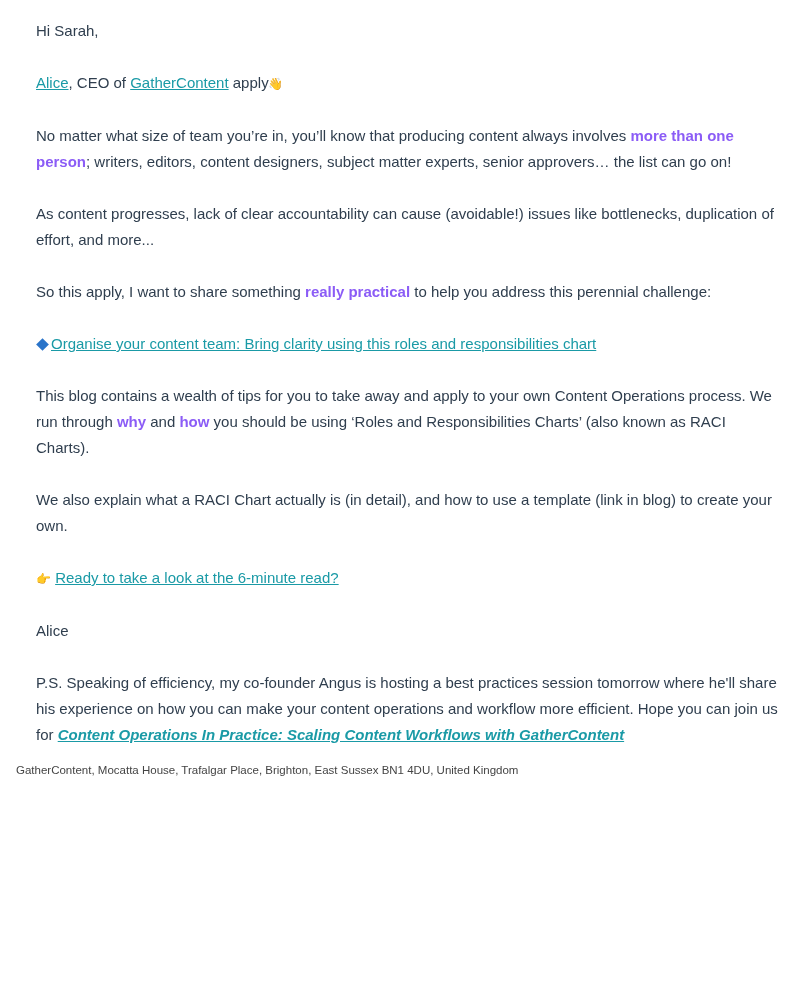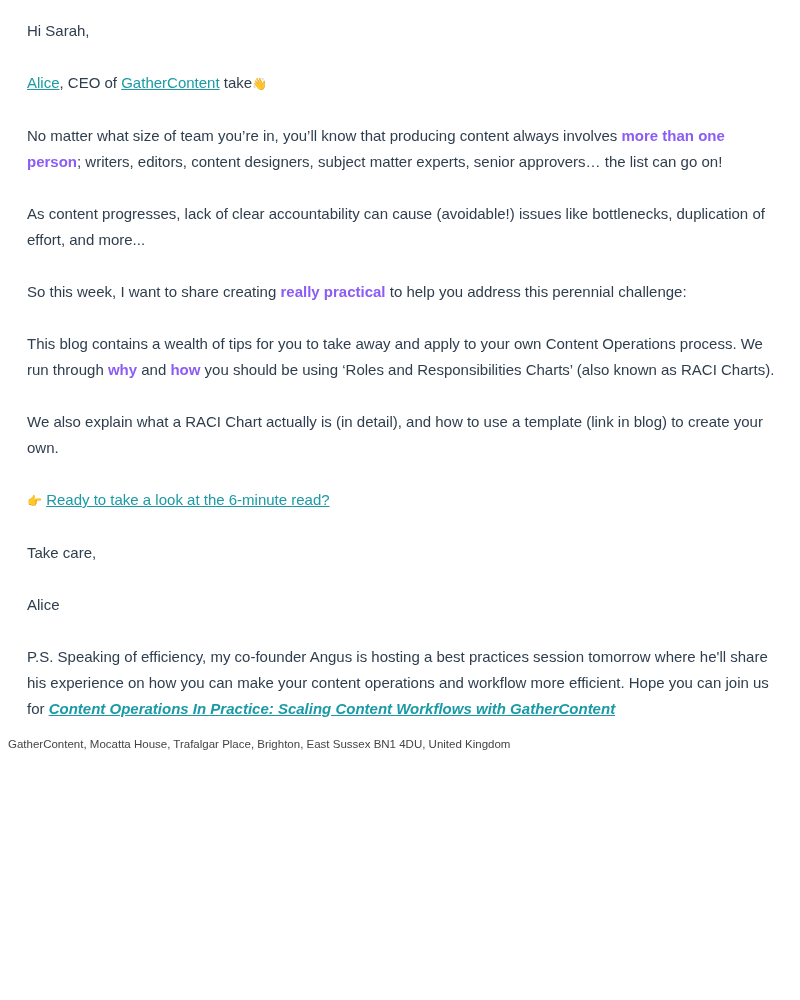--- a/index.html
+++ b/index.html
@@ -3,66 +3,66 @@
 <meta charset="utf-8">
 <style>
   html, body { margin: 0; padding: 0; background: #ffffff; }
   body {
     width: 800px; height: 1000px; overflow: hidden;
     font-family: "Liberation Sans", sans-serif;
     color: #2f3e4e;
   }
   .email { padding: 18px 20px 0 20px; }
   .email p {
-    margin: 0 0 26px 7px;
+    margin: 0 0 26px 16px;
     font-size: 15px;
     line-height: 26px;
   }
   a.lnk { color: #1a9aa6; text-decoration: underline; }
   b { font-weight: bold; color: #8b5cf6; }
   .emoji { font-size: 12px; }
   .diamond {
     display: inline-block; width: 9px; height: 9px;
     background: #2a74c9; transform: rotate(45deg);
     margin: 0 4px 2px 2px; vertical-align: middle;
   }
   .footer {
-    padding-left: 8px;
+    padding-left: 16px;
     margin-top: -14px;
     font-size: 11.5px;
     line-height: 20px;
     color: #444;
   }
   .footer a { color: #1a9aa6; text-decoration: underline; }
   .ps a { font-style: italic; font-weight: bold; }
 </style>
 </head>
 <body>
 
 <div class="email">
   <p>Hi Sarah,</p>
 
-  <p><a class="lnk" href="#">Alice</a><span>, CEO of </span><a class="lnk" href="#">GatherContent</a><span> take</span><span class="emoji">👋</span></p>
+  <p><a class="lnk" href="#">Alice</a><span>, CEO of </span><a class="lnk" href="#">GatherContent</a><span> apply</span><span class="emoji">👋</span></p>
 
   <p><span>No matter what size of team you’re in, you’ll know that producing content always involves </span><b>more than one person</b><span>; writers, editors, content designers, subject matter experts, senior approvers… the list can go on!</span></p>
 
 
   <p>As content progresses, lack of clear accountability can cause (avoidable!) issues like bottlenecks, duplication of effort, and more...</p>
 
-  <p><span>So this week, I want to share creating </span><b>really practical</b><span> to help you address this perennial challenge:</span></p>
+  <p><span>So this apply, I want to share something </span><b>really practical</b><span> to help you address this perennial challenge:</span></p>
 
+  <p><span class="diamond"></span><a class="lnk" href="#">Organise your content team: Bring clarity using this roles and responsibilities chart</a></p>
 
   <p><span>This blog contains a wealth of tips for you to take away and apply to your own Content Operations process. We run through </span><b>why</b><span> and </span><b>how</b><span> you should be using ‘Roles and Responsibilities Charts’ (also known as RACI Charts).</span></p>
 
   <p>We also explain what a RACI Chart actually is (in detail), and how to use a template (link in blog) to create your own.</p>
 
   <p><span class="emoji">👉</span> <a class="lnk" href="#">Ready to take a look at the 6-minute read?</a></p>
 
 
-  <p>Take care,</p>
 
   <p>Alice</p>
 
   <p class="ps"><span>P.S. Speaking of efficiency, my co-founder Angus is hosting a best practices session tomorrow where he'll share his experience on how you can make your content operations and workflow more efficient. Hope you can join us for </span><a class="lnk" href="#">Content Operations In Practice: Scaling Content Workflows with GatherContent</a></p>
 </div>
 
 <div class="footer">
   <div>GatherContent, Mocatta House, Trafalgar Place, Brighton, East Sussex BN1 4DU, United Kingdom</div>
 </div>
 

